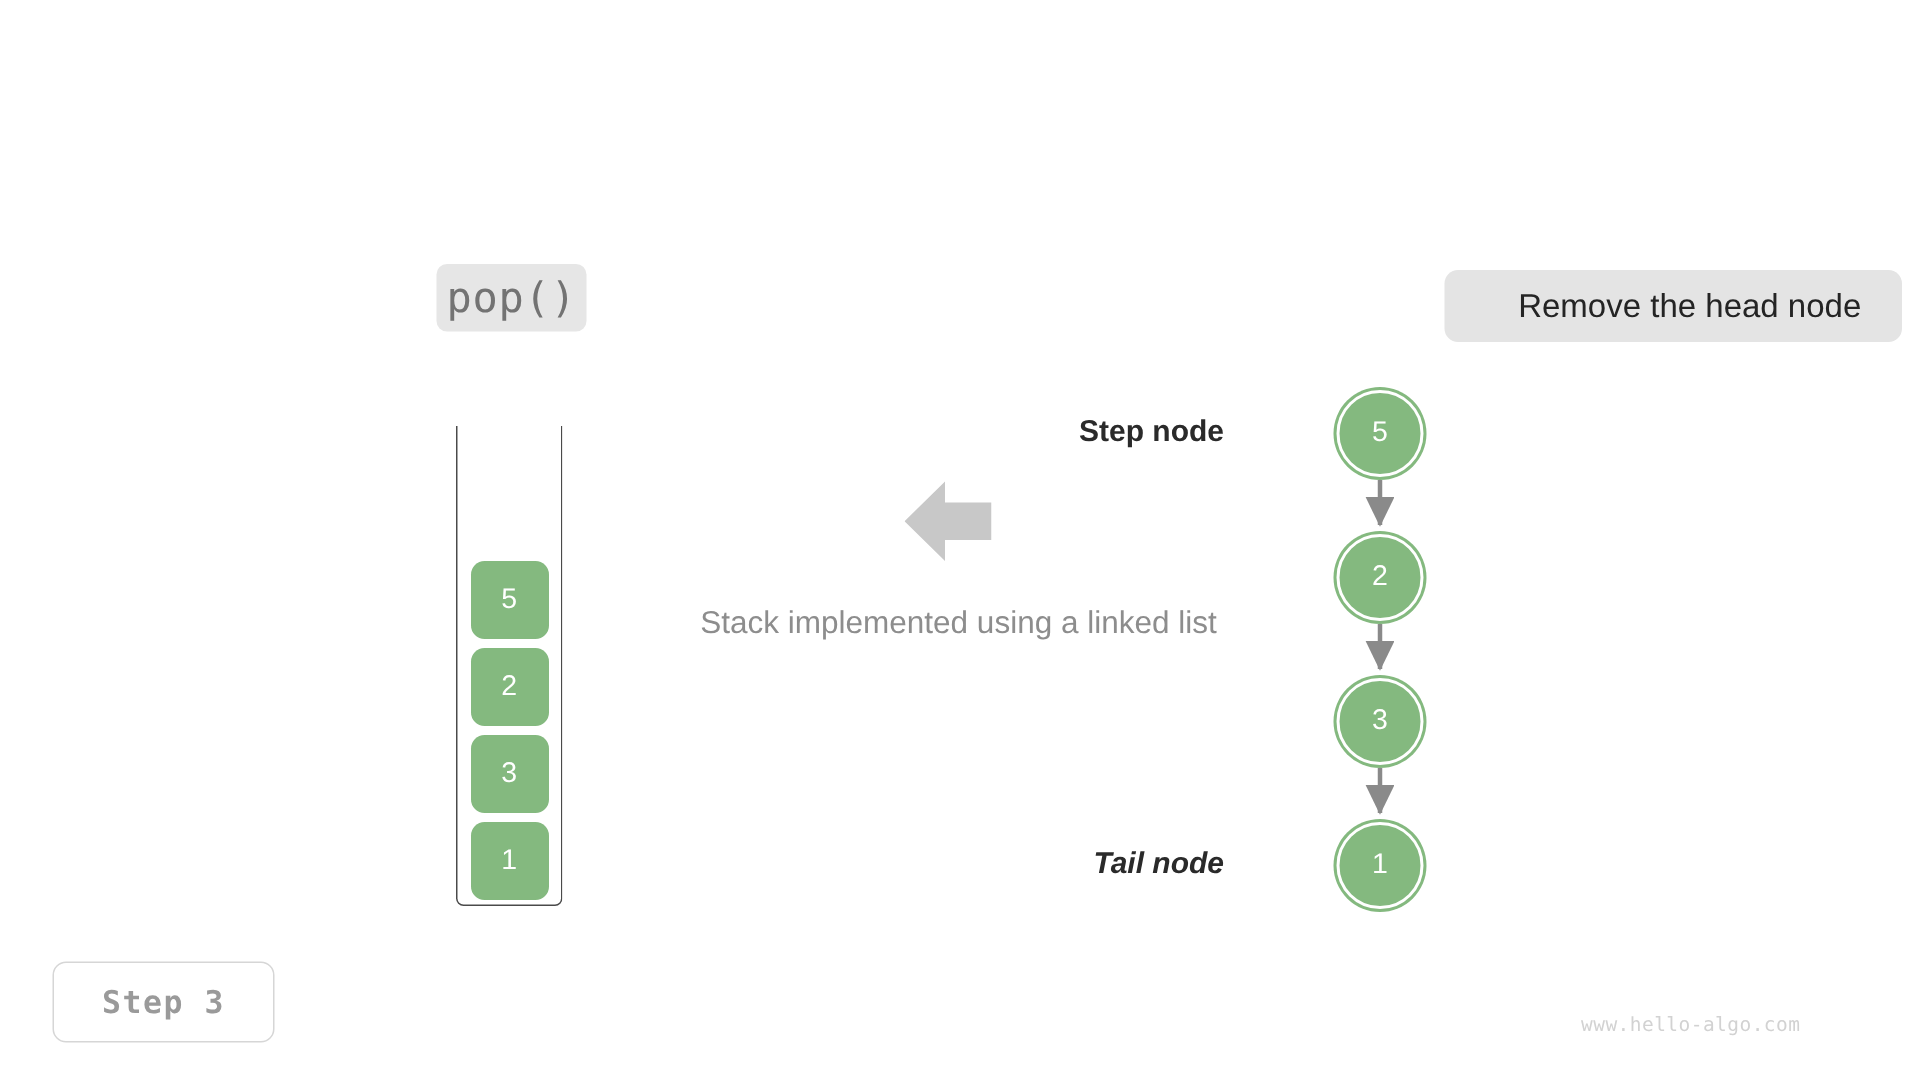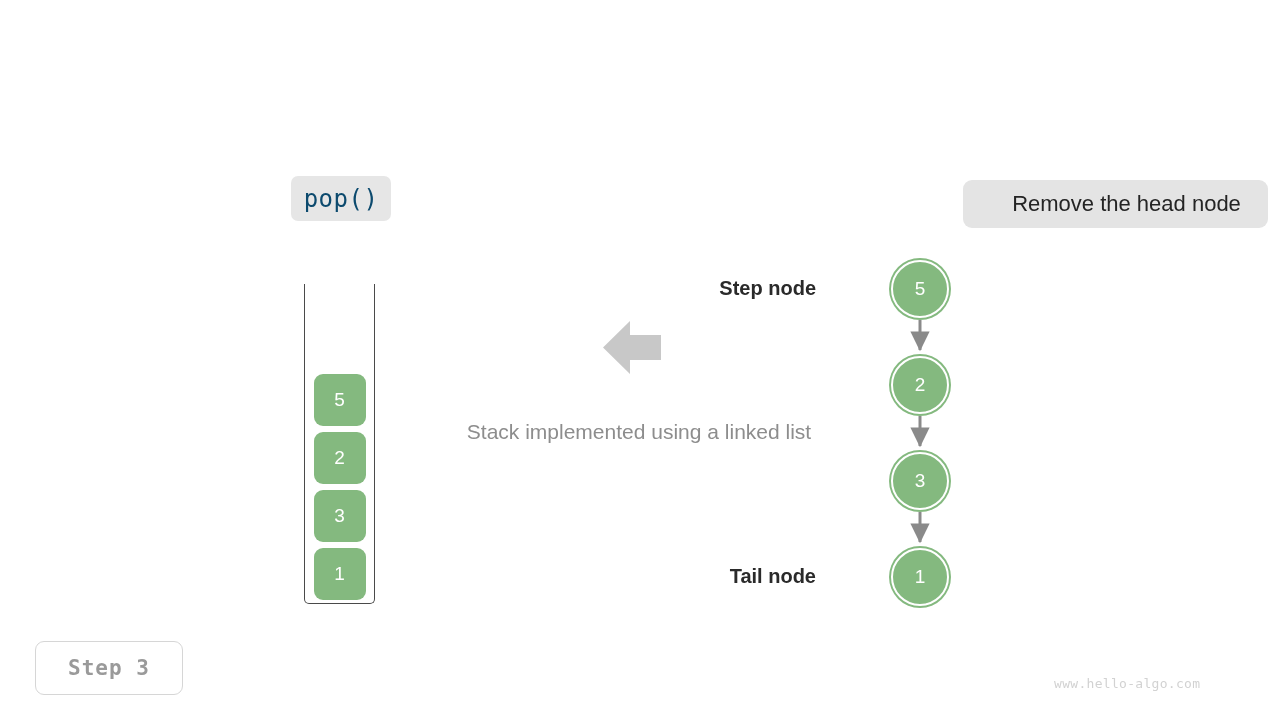--- a/index.html
+++ b/index.html
@@ -22,22 +22,22 @@
     left: 291px;
     top: 176px;
     width: 100px;
     height: 45px;
     background: #e6e6e6;
     border-radius: 7px;
     display: flex;
     align-items: center;
     justify-content: center;
     font-family: "DejaVu Sans Mono", "Liberation Mono", monospace;
-    font-size: 24px;
-    color: #0c4a6e;
+    font-size: 28px;
+    color: #737373;
     letter-spacing: 0.5px;
   }
 
   .badge-action {
     position: absolute;
     left: 963px;
     top: 180px;
     width: 283px;
     height: 48px;
     background: #e4e4e4;
@@ -132,21 +132,20 @@
     height: 55px;
   }
   .caption {
     position: absolute;
     left: 0;
     top: 404px;
     width: 1280px;
     text-align: center;
     font-size: 21px;
     color: #8d8d8d;
-    margin-top: 16px;
   }
   .caption-inner { display: inline-block; transform: translateX(-1px); }
 
   
   .list-area {
     position: absolute;
     left: 860px;
     top: 250px;
     width: 130px;
     height: 370px;
@@ -182,21 +181,21 @@
   }
 
   .side-label {
     position: absolute;
     font-size: 20px;
     font-weight: bold;
     color: #2a2a2a;
     text-align: right;
   }
   .label-head { left: 640px; top: 277px; width: 176px; }
-  .label-tail { left: 640px; top: 565px; width: 176px; }
+  .label-tail { left: 640px; top: 565px; width: 176px; font-style: italic; }
 </style>
 </head>
 <body>
 
 <div class="badge-pop">
   <span>pop()</span>
 </div>
 
 <div class="badge-action">
   <span>Remove the head node</span>

